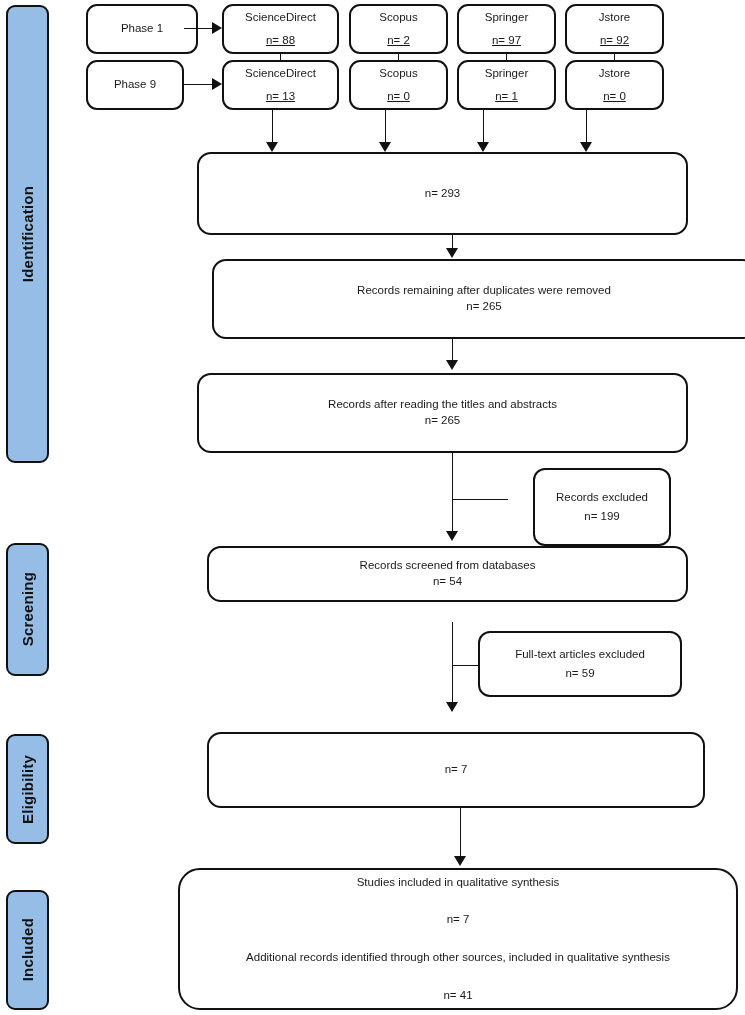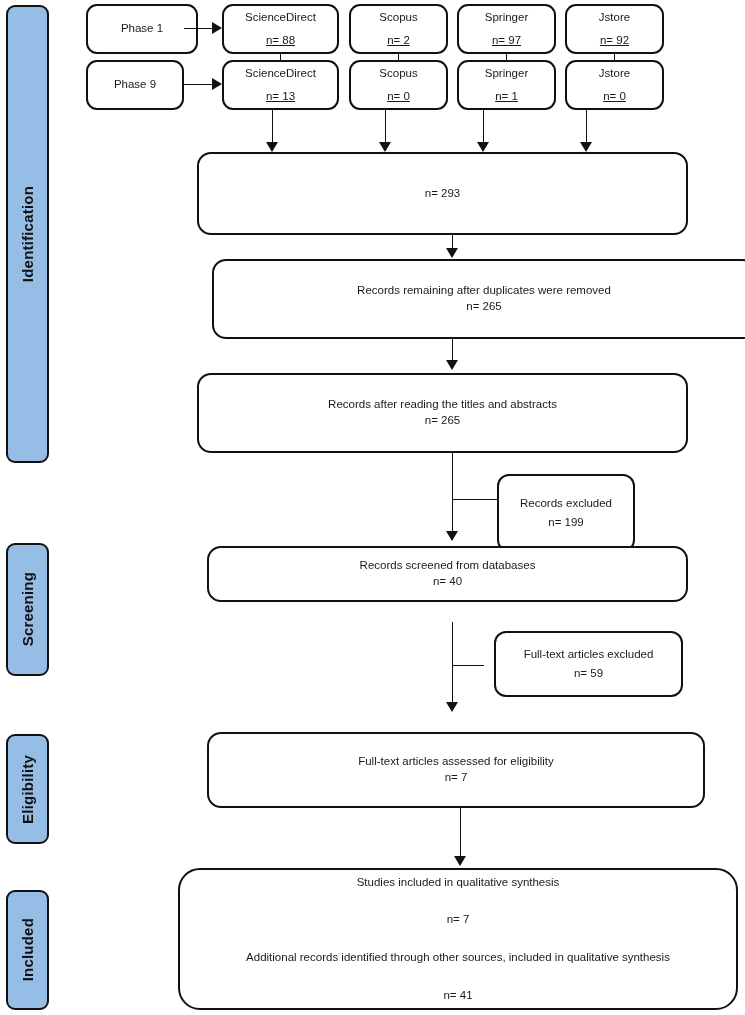--- a/index.html
+++ b/index.html
@@ -219,41 +219,40 @@
 
   <div class="node main-node" style="left:197px; top:373px; width:491px; height:80px;">
     <span class="title">Records after reading the titles and abstracts</span>
     <span class="count">n= 265</span>
   </div>
 
   <div class="vline" style="left:452px; top:453px; height:84px;"></div>
   <div class="arrowhead-down" style="left:446px; top:531px;"></div>
   <div class="hline" style="left:452px; top:499px; width:56px;"></div>
 
-  <div class="node side-node" style="left:497px; top:468px; width:138px; height:78px;margin-top:6px;">
+  <div class="node side-node" style="left:533px; top:468px; width:138px; height:78px;">
     <span class="title">Records excluded</span>
     <span class="count">n= 199</span>
   </div>
 
   <div class="node main-node" style="left:207px; top:546px; width:481px; height:56px;">
     <span class="title">Records screened from databases</span>
-    <span class="count">n= 40</span>
+    <span class="count">n= 54</span>
   </div>
 
   <div class="vline" style="left:452px; top:622px; height:86px;"></div>
   <div class="arrowhead-down" style="left:446px; top:702px;"></div>
   <div class="hline" style="left:452px; top:665px; width:32px;"></div>
 
-  <div class="node side-node" style="left:494px; top:631px; width:189px; height:66px;">
+  <div class="node side-node" style="left:478px; top:631px; width:204px; height:66px;">
     <span class="title">Full-text articles excluded</span>
     <span class="count">n= 59</span>
   </div>
 
   <div class="node main-node" style="left:207px; top:732px; width:498px; height:76px;">
-    <span class="title">Full-text articles assessed for eligibility</span>
     <span class="count">n= 7</span>
   </div>
 
   <div class="vline" style="left:460px; top:808px; height:54px;"></div>
   <div class="arrowhead-down" style="left:454px; top:856px;"></div>
 
   <div class="node final-node" style="left:178px; top:868px; width:560px; height:142px;">
     <span class="l1">Studies included in qualitative synthesis</span>
     <span class="l2">n= 7</span>
     <span class="l3">Additional records identified through other sources, included in qualitative synthesis</span>

